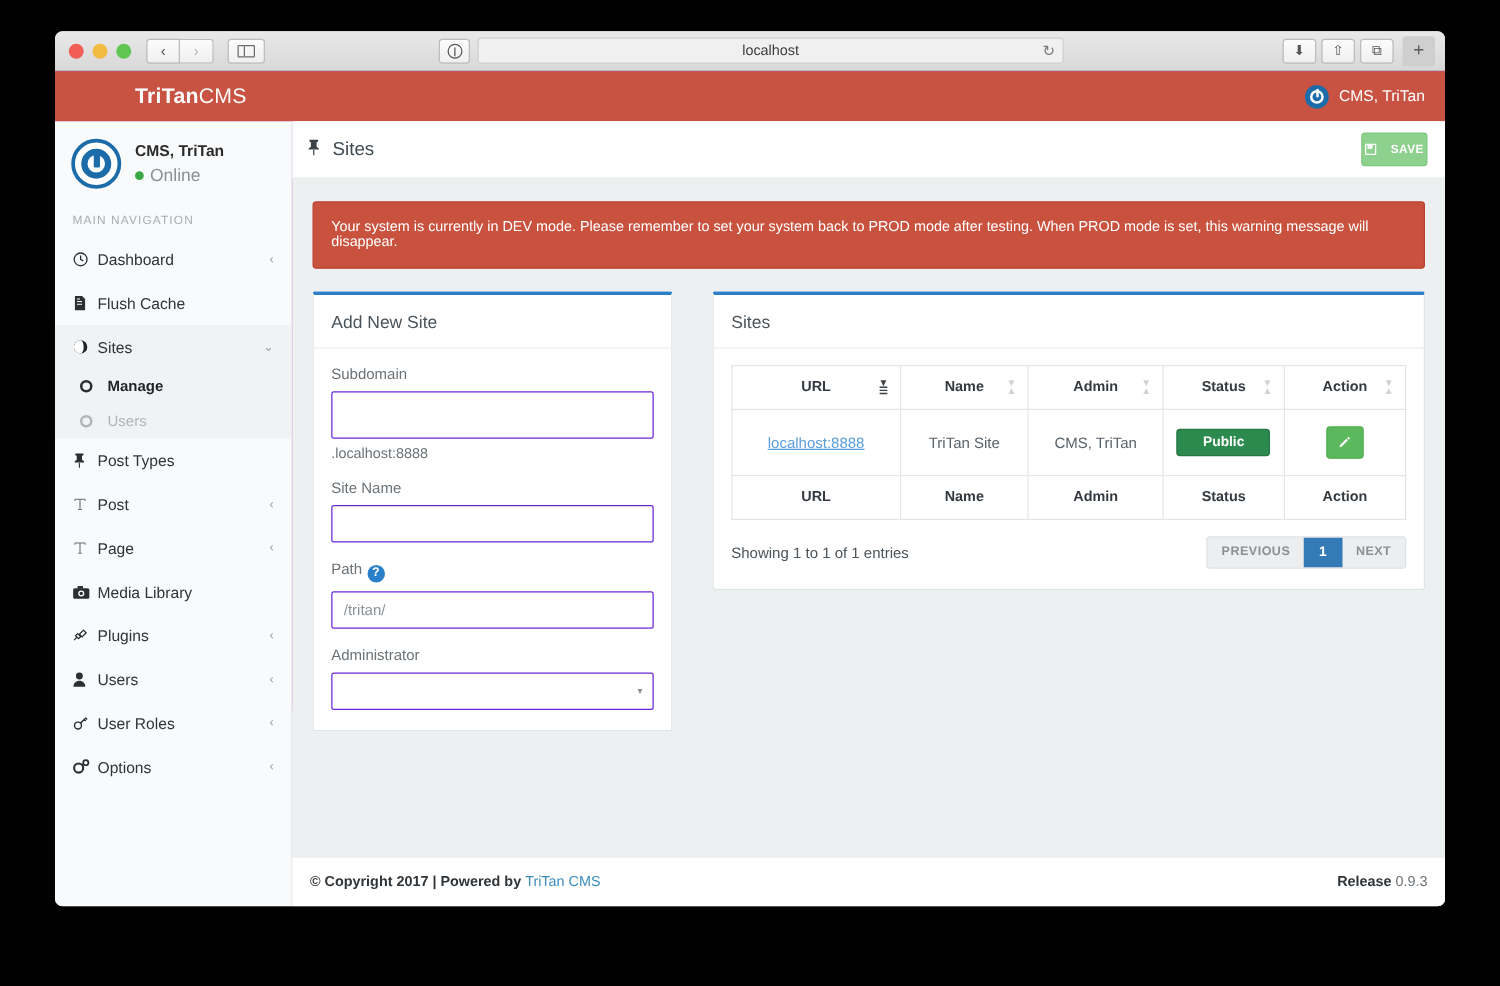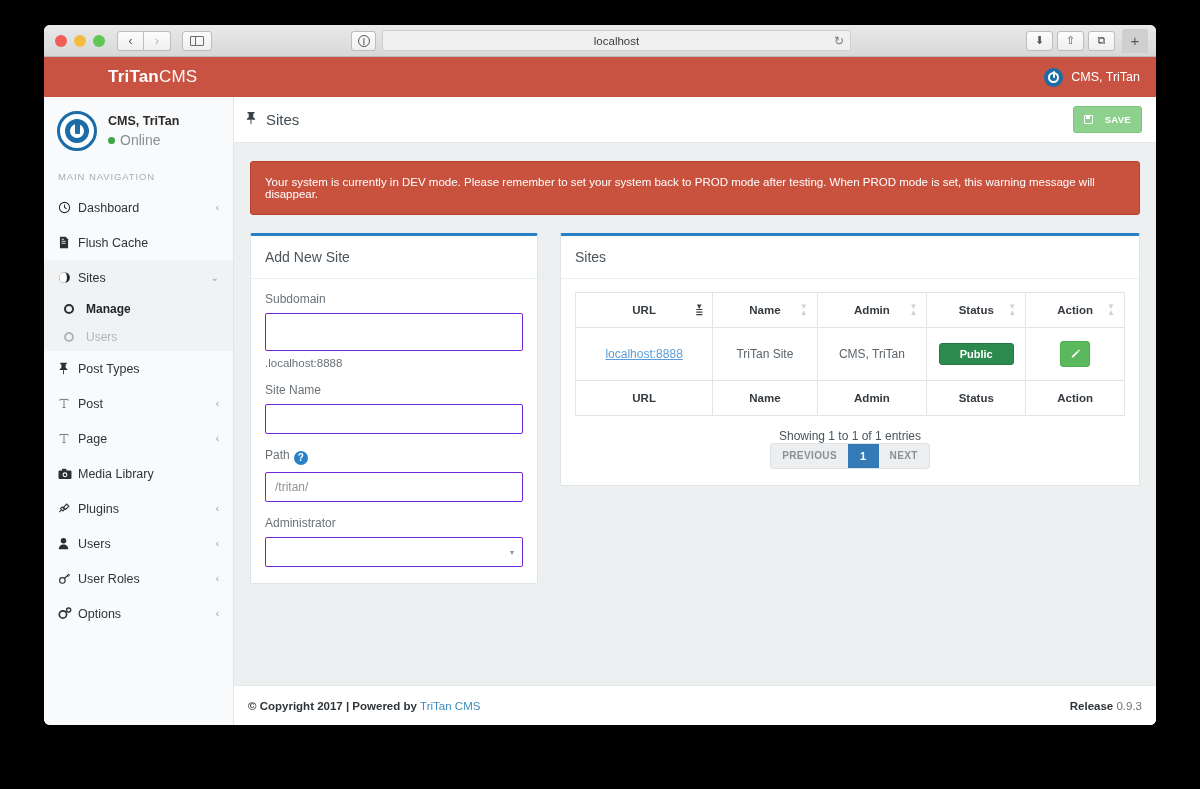--- a/index.html
+++ b/index.html
@@ -150,34 +150,34 @@
   .pagehead {
     background: #fff; height: 46px;
     display: flex; align-items: center; justify-content: space-between;
     padding: 0 14px 0 11px;
     border-bottom: 1px solid #e6e9ea;
   }
   .pagetitle { display: flex; align-items: center; gap: 9px; font-size: 15px; color: #414b52; }
   .btn-save {
     background: #8ed08e; border: 1px solid #7cc67c; border-radius: 3px;
     color: #fff; font-size: 9.5px; font-weight: 700; letter-spacing: .3px;
-    padding: 7px 10px; display: flex; align-items: center; gap: 12px; cursor: pointer;
+    padding: 7px 2px; display: flex; align-items: center; gap: 12px; cursor: pointer;
   }
   .floppy { width:9px; height:9px; border:1.2px solid #fff; border-radius:1px; position:relative; flex:none; }
   .floppy::after { content:""; position:absolute; left:1.5px; top:0; width:4px; height:3px; background:#fff; }
 
   .scroller { flex: 1; padding: 18px 16px 0 16px; overflow: hidden; }
 
   .alert {
     background: #c9523f; border: 1px solid #b8402f; border-radius: 3px;
     color: #fff; font-size: 11.5px; padding: 14px 14px;
     margin-bottom: 18px;
   }
 
-  .panels { display: flex; gap: 22px; align-items: flex-start; }
+  .panels { display: flex; gap: 32px; align-items: flex-start; }
   .panel {
     background: #fff; border: 1px solid #e0e4e6;
     border-top: 3px solid #2a7fc9;
     border-radius: 2px;
   }
   .panel-left { width: 288px; flex: none; }
   .panel-right { flex: 1; }
   .panel-head { padding: 13px 14px; border-bottom: 1px solid #ecefef; font-size: 14px; color: #4b545a; }
   .panel-body { padding: 13px 14px 16px 14px; }
 
@@ -232,21 +232,21 @@
     display: inline-block; background: #2d8a4e; border: 1px solid #277844;
     color: #fff; font-size: 11px; font-weight: 700; border-radius: 3px;
     padding: 4px 20px;
   }
   .btn-edit {
     display: inline-flex; align-items: center; justify-content: center;
     width: 30px; height: 26px; background: #5cb85c; border: 1px solid #4cae4c;
     border-radius: 3px; color: #fff; font-size: 11px; cursor: pointer;
   }
 
-  .dt-bottom { display: flex; align-items: center; justify-content: space-between; margin-top: 13px; flex-direction: column; }
+  .dt-bottom { display: flex; align-items: center; justify-content: space-between; margin-top: 13px; }
   .dt-info { font-size: 12px; color: #4b545a; }
   .pager { display: flex; background: #eceeef; border: 1px solid #dfe2e4; border-radius: 3px; overflow: hidden; }
   .pg { padding: 6px 11px; font-size: 10px; font-weight: 700; letter-spacing: .4px; color: #8a9095; cursor: pointer; }
   .pg.num { background: #337ab7; color: #fff; font-size: 11px; padding: 6px 12px; }
 
   .footer {
     background: #fff; border-top: 1px solid #e6e9ea;
     height: 40px; display: flex; align-items: center; justify-content: space-between;
     padding: 0 14px; font-size: 11.5px; color: #5b646a;
   }

